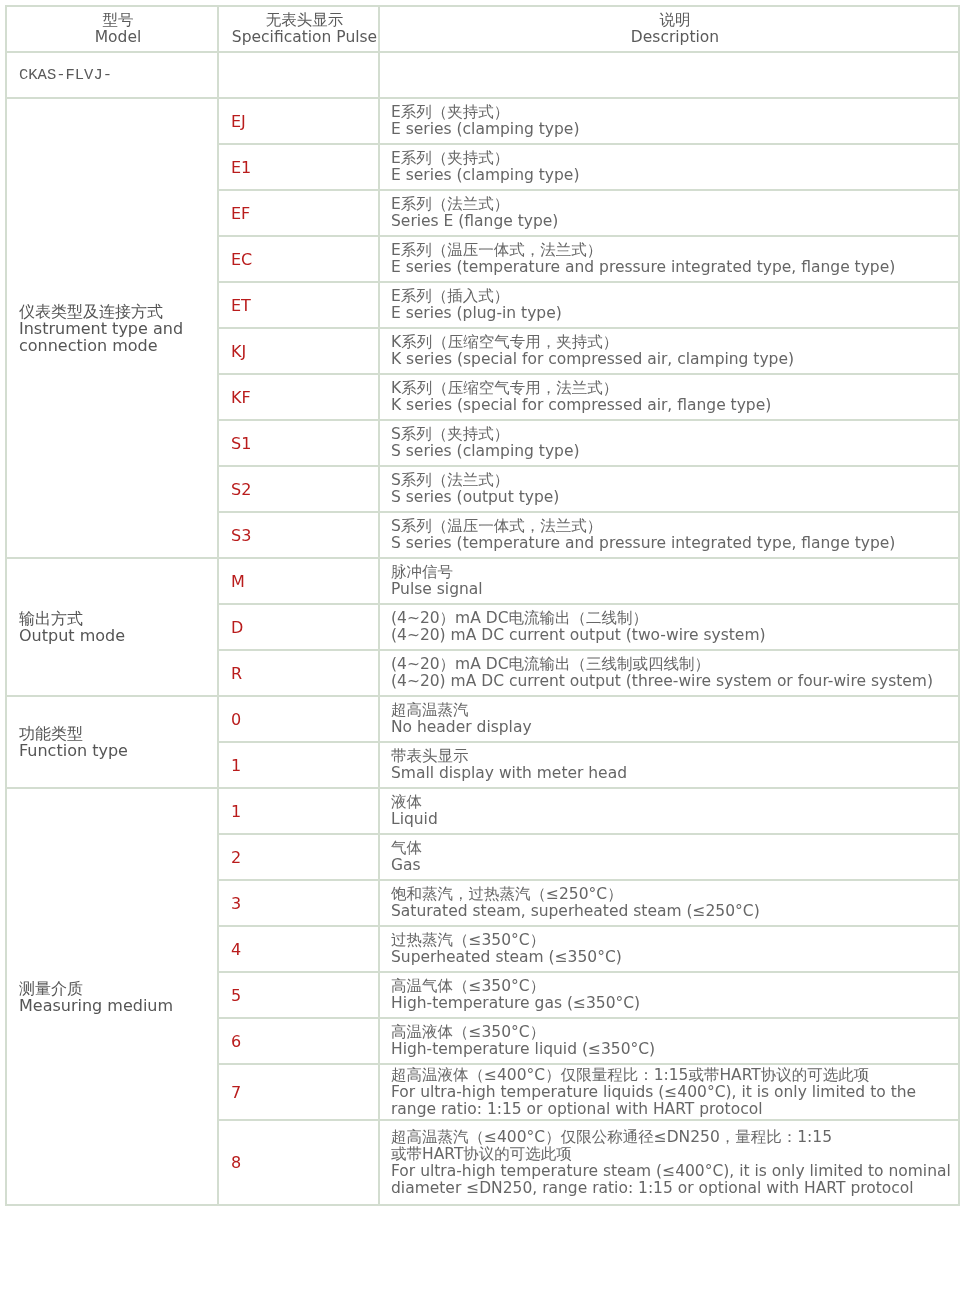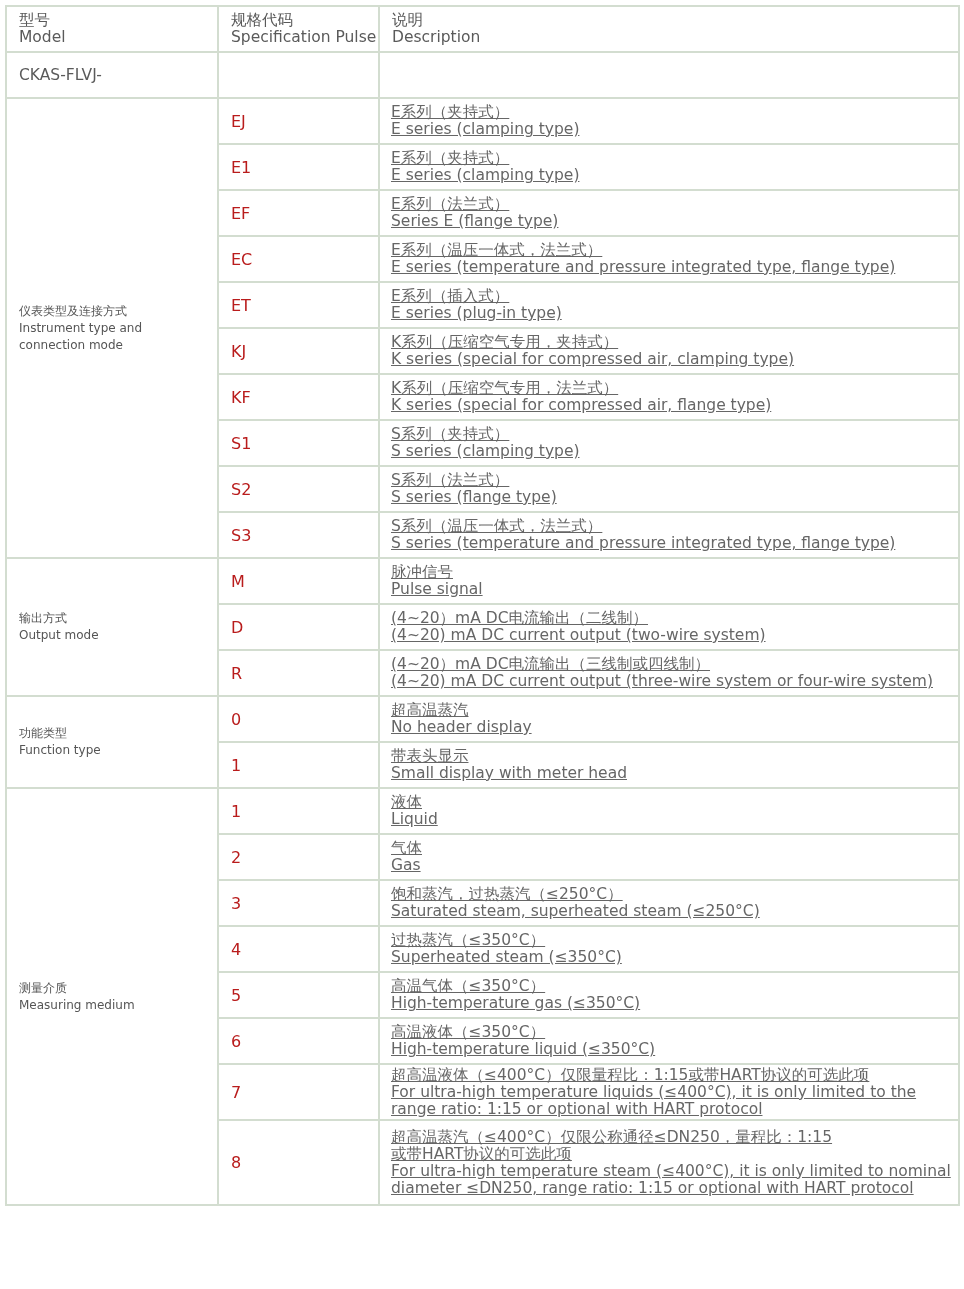--- a/index.html
+++ b/index.html
@@ -8,47 +8,47 @@
     position: absolute; left: 5px; top: 5px; width: 953px;
     border-collapse: collapse; table-layout: fixed;
     border-top: 2px solid #7d9474; border-bottom: 2px solid #7d9474;
     border-left: 2px solid #d3ddd0; border-right: 2px solid #d3ddd0;
   }
   .tbl td { border: 2px solid #d3ddd0; padding: 0 0 0 12px; vertical-align: middle; font-size: 15.5px; line-height: 17px; }
   .tbl col.c1 { width: 212px; }
   .tbl col.c2 { width: 161px; }
   .tbl col.c3 { width: 580px; }
   .tbl tr.sec-start td { border-top: 2px solid #7d9474; }
-  .tbl td.group { font-size: 12px; line-height: 17px; color: #555; }
+  .tbl td.group { font-size: 16px; line-height: 17px; color: #555; }
   .tbl td.code { color: #b91c1c; font-size: 16px; padding-left: 12px; }
-  .tbl td.desc { color: #666; padding-left: 11px; text-decoration: underline; }
+  .tbl td.desc { color: #666; padding-left: 11px; }
   .line { display: block; white-space: nowrap; }
-  .hdr td { height: 44px; }
+  .hdr td { height: 44px; text-align: center; }
   .row48 td { height: 44px; }
   .row7 td { height: 54px; }
   .row8 td { height: 83px; }
-  .model-row td { height: 44px; }
+  .model-row td { height: 44px; font-family: Liberation Mono, monospace; }
 </style>
 </head>
 <body>
 
 <table class="tbl">
   <colgroup>
       <col class="c1">
       <col class="c2">
       <col class="c3">
     </colgroup>
   <tbody>
     <tr class="hdr">
       <td>
           <span class="line">型号</span>
           <span class="line">Model</span>
         </td>
       <td>
-          <span class="line">规格代码</span>
+          <span class="line">无表头显示</span>
           <span class="line">Specification Pulse</span>
         </td>
       <td>
           <span class="line">说明</span>
           <span class="line">Description</span>
         </td>
     </tr>
     <tr class="model-row">
       <td>CKAS-FLVJ-</td>
       <td></td>
@@ -113,21 +113,21 @@
       <td class="code">S1</td>
       <td class="desc">
           <span class="line">S系列（夹持式）</span>
           <span class="line">S series (clamping type)</span>
         </td>
     </tr>
     <tr class="row48">
       <td class="code">S2</td>
       <td class="desc">
           <span class="line">S系列（法兰式）</span>
-          <span class="line">S series (flange type)</span>
+          <span class="line">S series (output type)</span>
         </td>
     </tr>
     <tr class="row48">
       <td class="code">S3</td>
       <td class="desc">
           <span class="line">S系列（温压一体式，法兰式）</span>
           <span class="line">S series (temperature and pressure integrated type, flange type)</span>
         </td>
     </tr>
 

